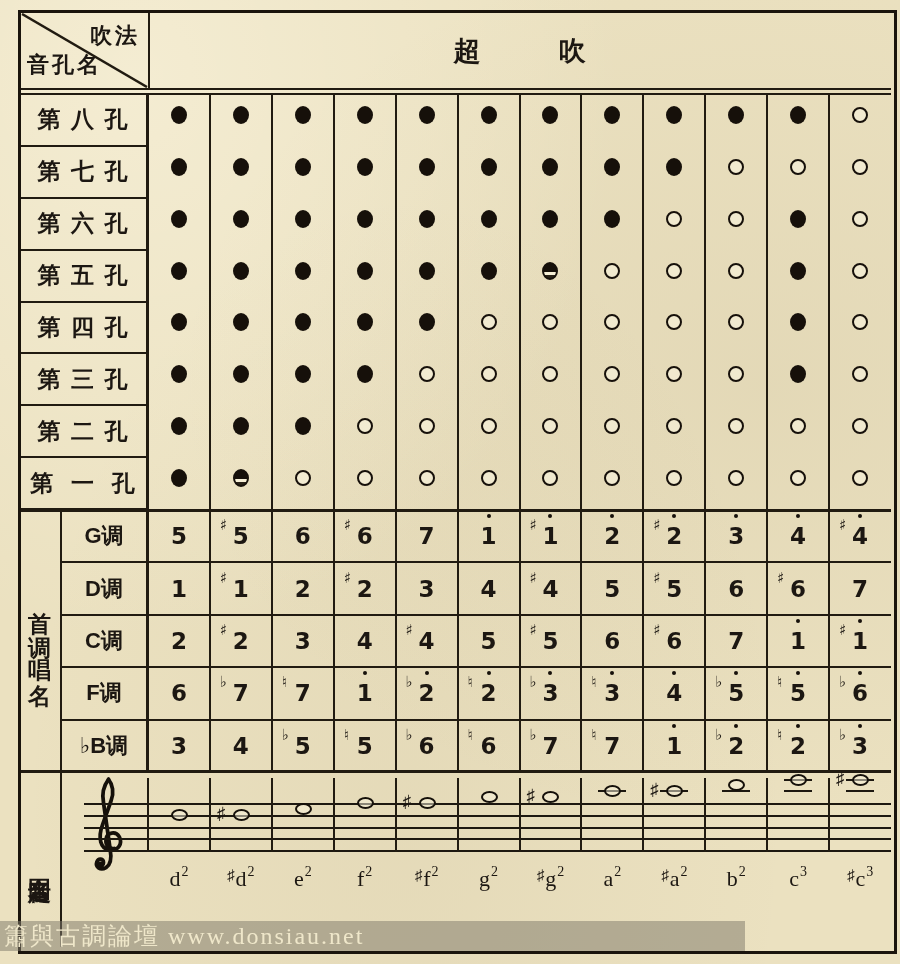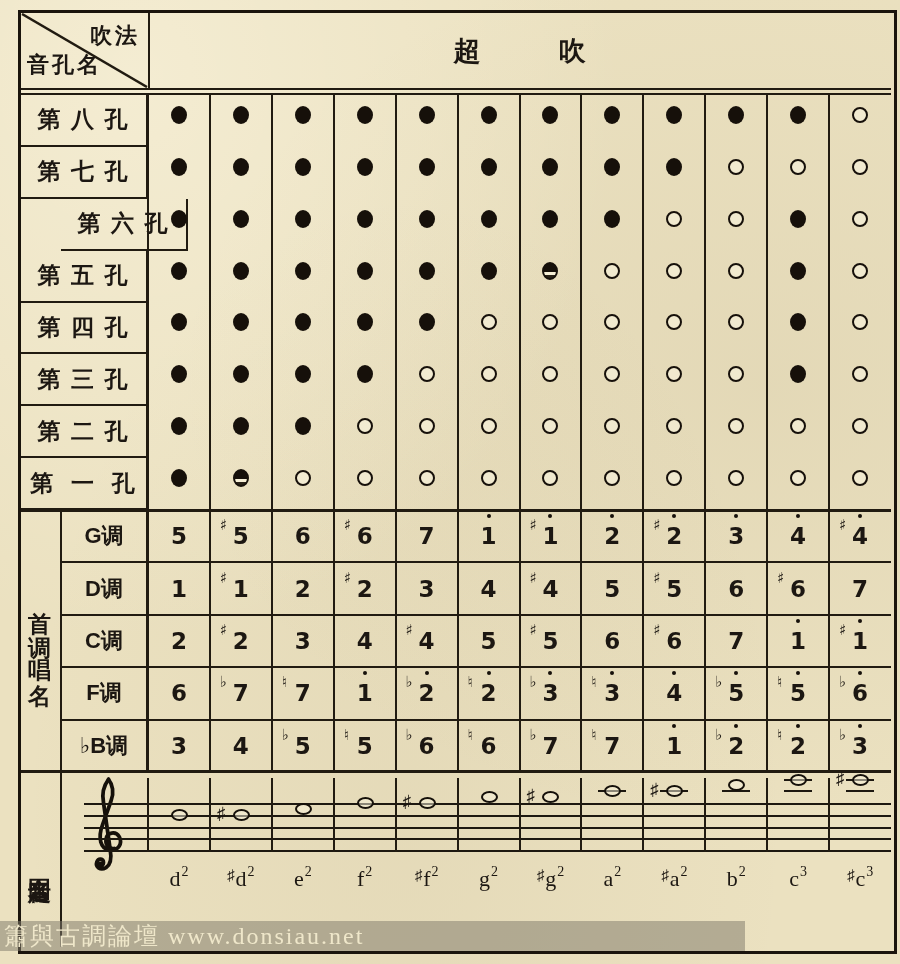--- a/index.html
+++ b/index.html
@@ -97,21 +97,21 @@
     <div class="abs dot f" style="left: 294.792px; top: 157.812px;"></div>
     <div class="abs dot f" style="left: 356.708px; top: 157.812px;"></div>
     <div class="abs dot f" style="left: 418.625px; top: 157.812px;"></div>
     <div class="abs dot f" style="left: 480.542px; top: 157.812px;"></div>
     <div class="abs dot f" style="left: 542.458px; top: 157.812px;"></div>
     <div class="abs dot f" style="left: 604.375px; top: 157.812px;"></div>
     <div class="abs dot f" style="left: 666.292px; top: 157.812px;"></div>
     <div class="abs dot o" style="left: 728.208px; top: 158.812px;"></div>
     <div class="abs dot o" style="left: 790.125px; top: 158.812px;"></div>
     <div class="abs dot o" style="left: 852.042px; top: 158.812px;"></div>
-    <div class="abs hole-label" style="top: 198.75px; height: 49.875px; margin-left: 40px;">第 六 孔</div>
+    <div class="abs hole-label" style="top: 198.75px; height: 49.875px;">第 六 孔</div>
     <div class="abs dot f" style="left: 170.958px; top: 209.688px;"></div>
     <div class="abs dot f" style="left: 232.875px; top: 209.688px;"></div>
     <div class="abs dot f" style="left: 294.792px; top: 209.688px;"></div>
     <div class="abs dot f" style="left: 356.708px; top: 209.688px;"></div>
     <div class="abs dot f" style="left: 418.625px; top: 209.688px;"></div>
     <div class="abs dot f" style="left: 480.542px; top: 209.688px;"></div>
     <div class="abs dot f" style="left: 542.458px; top: 209.688px;"></div>
     <div class="abs dot f" style="left: 604.375px; top: 209.688px;"></div>
     <div class="abs dot o" style="left: 666.292px; top: 210.688px;"></div>
     <div class="abs dot o" style="left: 728.208px; top: 210.688px;"></div>

